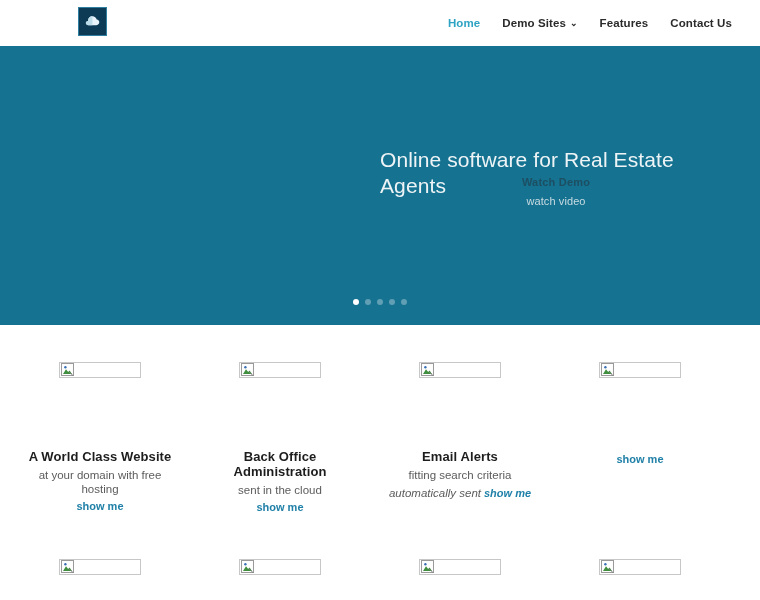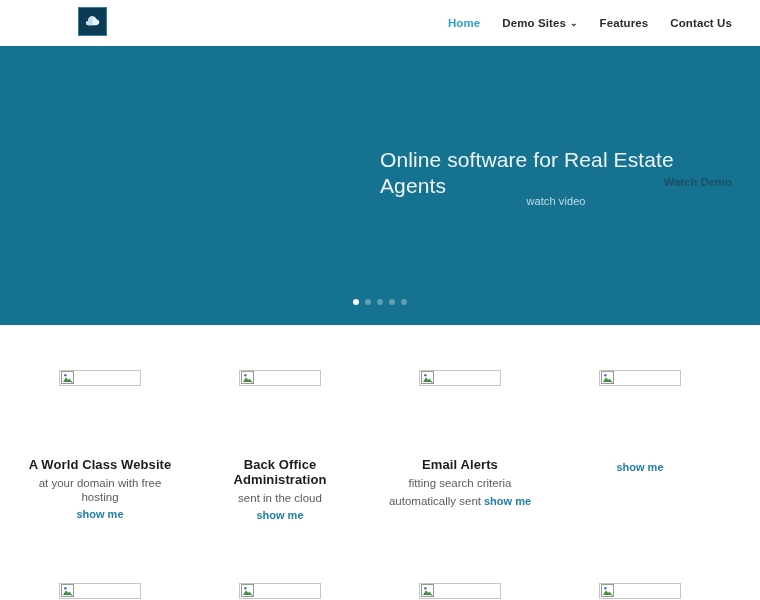--- a/index.html
+++ b/index.html
@@ -107,21 +107,21 @@
     font-weight: normal;
     color: #eef4f6;
     letter-spacing: 0.1px;
     line-height: 26px;
   }
   .hero-subtitle {
     position: absolute;
     left: 0;
     top: 130px;
     width: 352px;
-    text-align: right;
+    text-align: center;
     font-size: 11px;
     font-weight: bold;
     color: #1d4f63;
     letter-spacing: 0.2px;
     cursor: pointer;
   }
   .hero-note {
     position: absolute;
     left: 0;
     top: 149px;
@@ -158,21 +158,21 @@
     background: #ffffff;
     padding-top: 31px;
     box-sizing: border-box;
   }
   .feature-row {
     display: flex;
     width: 760px;
   }
   .feature-col {
     width: 160px;
-    margin: 12px 10px;
+    margin: 4px 10px;
     text-align: center;
   }
   .feature-col:first-child { margin-left: 20px; }
 
   .img-placeholder {
     display: inline-flex;
     align-items: center;
     width: 82px;
     height: 16px;
     border: 1px solid #c7c7c7;
@@ -208,21 +208,21 @@
     font-size: 11px;
     font-weight: bold;
     color: #2080a8;
     cursor: pointer;
     text-decoration: none;
   }
   .feature-desc .feature-link {
     margin-top: 0;
     margin-left: 3px;
   }
-  .feature-desc.inline-link { margin-top: 4px; }
+  .feature-desc.inline-link { margin-top: 4px; font-style: italic; }
 
   .feature-row.second { margin-top: 34px; }
 </style>
 </head>
 <body>
 
 <div class="page">
 
   <div class="site-header">
     <div class="header-inner">

